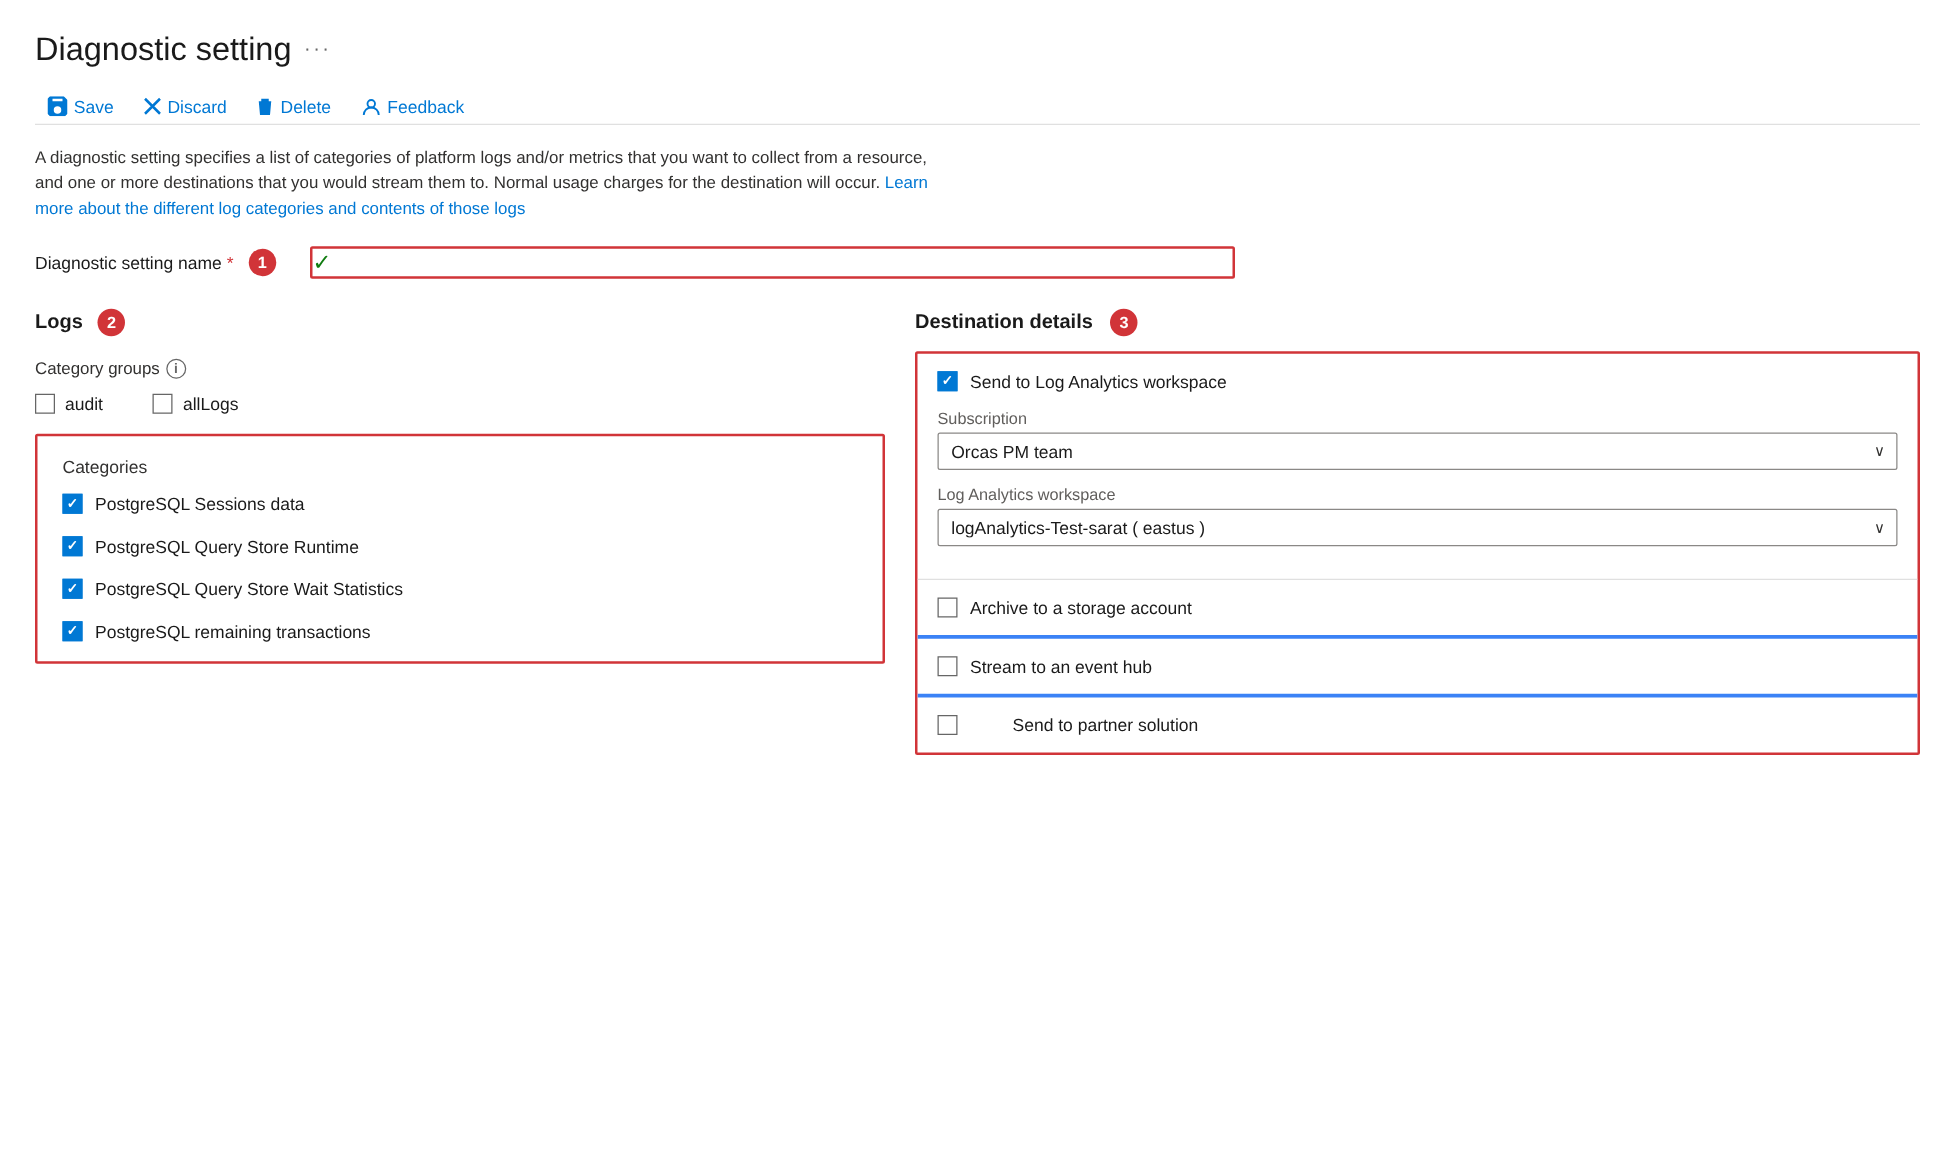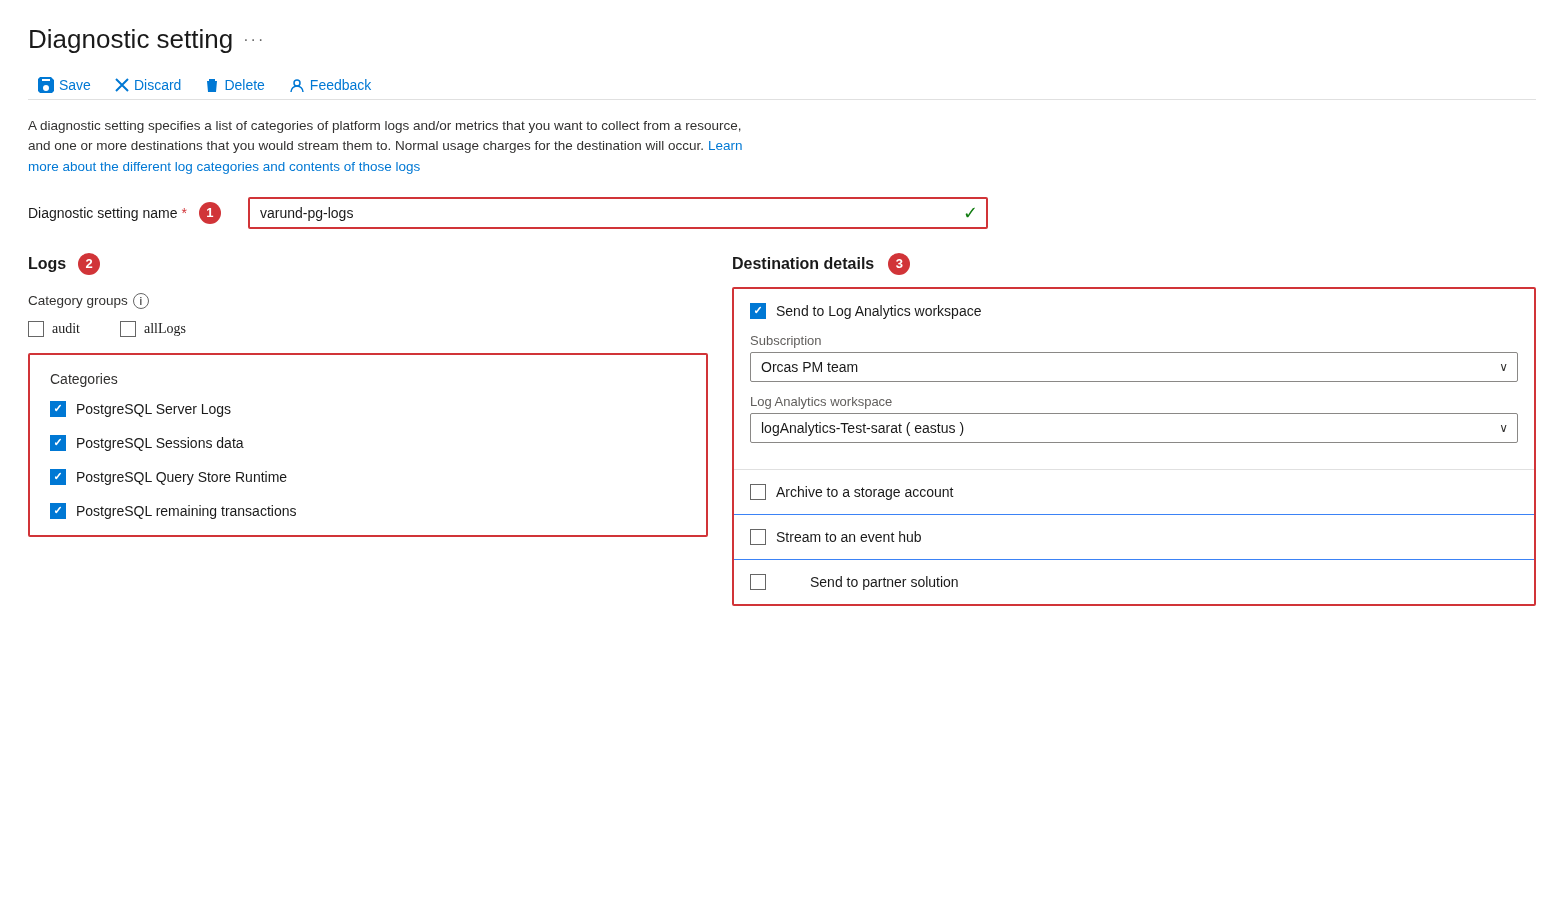--- a/index.html
+++ b/index.html
@@ -179,21 +179,20 @@
       display: flex;
       gap: 40px;
       margin-bottom: 16px;
     }
 
     .checkbox-item {
       display: flex;
       align-items: center;
       gap: 8px;
       cursor: pointer;
-      font-family: Liberation Serif, serif;
     }
 
     .cb {
       width: 16px;
       height: 16px;
       border: 1.5px solid #666;
       background: #fff;
       display: inline-flex;
       align-items: center;
       justify-content: center;
@@ -258,21 +257,21 @@
       border-radius: 2px;
       padding: 0;
       overflow: hidden;
     }
 
     .dest-row {
       display: flex;
       align-items: center;
       gap: 10px;
       padding: 14px 16px;
-      border-bottom: 1px solid #3b82f6;
+      border-bottom: 3px solid #3b82f6;
       font-size: 14px;
       color: #1a1a1a;
     }
 
     .dest-row:last-child {
       border-bottom: none;
       gap: 44px;
     }
 
     .dest-row-expanded {
@@ -385,21 +384,20 @@
   <a href="#">Learn more about the different log categories and contents of those logs</a>
 </div>
 
 <div class="form-row">
   <div class="form-label">
     <span>Diagnostic setting name</span>
     <span class="required-star">*</span>
     <span class="step-badge">1</span>
   </div>
   <div class="name-input-wrapper">
-    <input class="name-input" type="text" value="varund-pg-logs" style="">
     <span class="name-input-check">✓</span>
   </div>
 </div>
 
 <div class="two-col">
 
   <div class="left-col">
     <div class="logs-header-row">
       <span class="section-title">
         <span>Logs</span>
@@ -421,29 +419,29 @@
         <span class="cb"></span>
         <span>allLogs</span>
       </label>
     </div>
 
     <div class="categories-box">
       <div class="categories-title">Categories</div>
 
       <div class="category-item">
         <span class="cb checked"></span>
-        <span>PostgreSQL Server Logs</span>
-      </div>
-      <div class="category-item">
-        <span class="cb checked"></span>
         <span>PostgreSQL Sessions data</span>
       </div>
       <div class="category-item">
         <span class="cb checked"></span>
         <span>PostgreSQL Query Store Runtime</span>
+      </div>
+      <div class="category-item">
+        <span class="cb checked"></span>
+        <span>PostgreSQL Query Store Wait Statistics</span>
       </div>
       <div class="category-item">
         <span class="cb checked"></span>
         <span>PostgreSQL remaining transactions</span>
       </div>
     </div>
   </div>
 
   <div class="right-col destination-section">
     <div class="dest-title">

